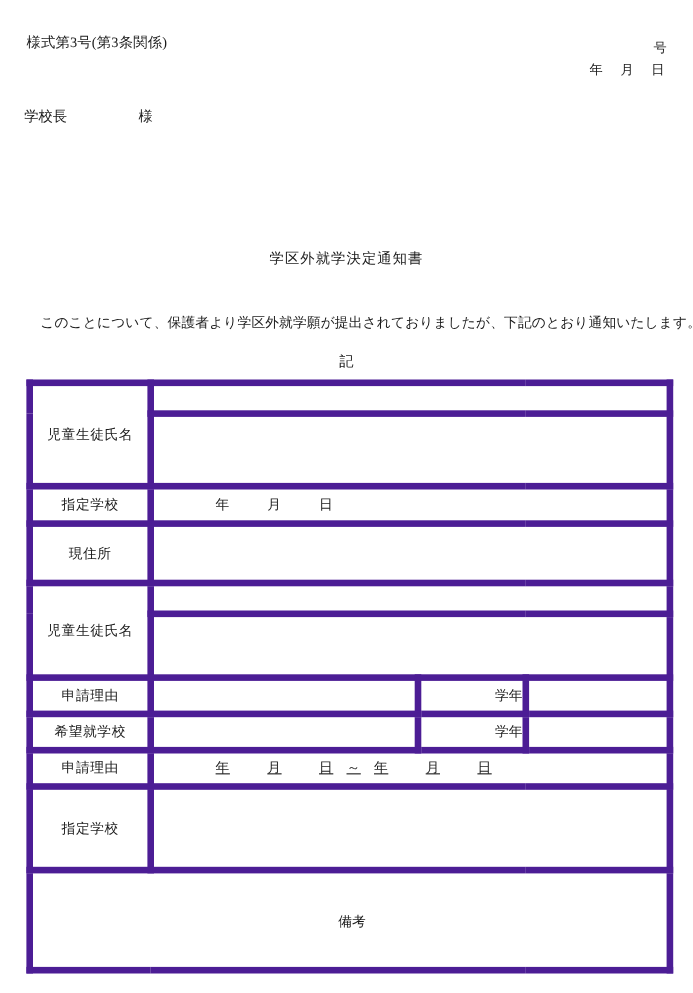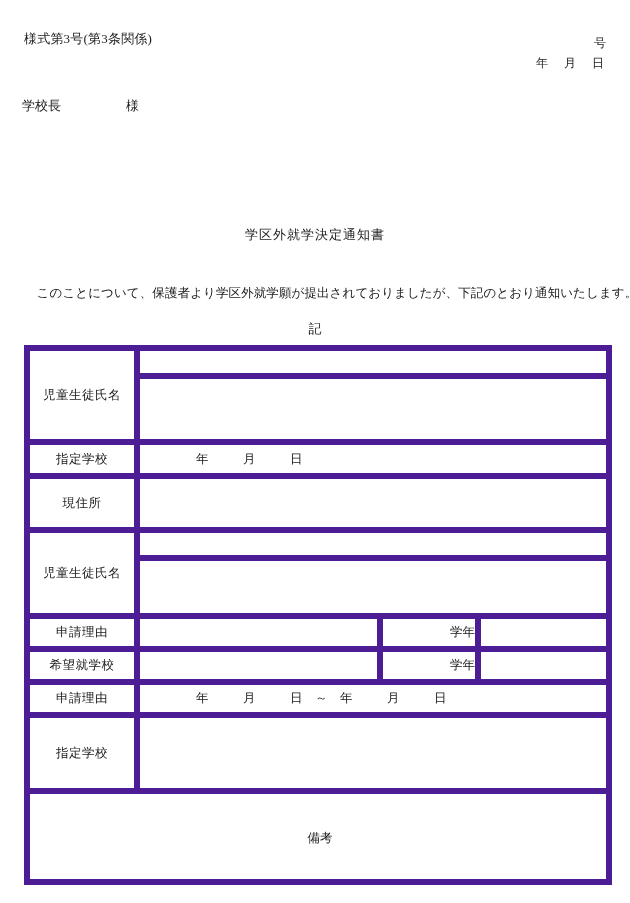--- a/index.html
+++ b/index.html
@@ -119,21 +119,21 @@
   .val { text-align: left; }
   .pad-l { padding-left: 8px; }
 
   .h-furi  { height: 22px; }
   .h-name  { height: 60px; }
   .h-dob   { height: 28px; }
   .h-addr  { height: 48px; }
   .h-gfuri { height: 22px; }
   .h-gname { height: 52px; }
   .h-sch   { height: 27px; }
-  .h-term  { height: 27px; }
+  .h-term  { height: 27px; text-decoration: underline; }
   .h-reason{ height: 70px; }
   .h-note  { height: 85px; }
 
   .grade-lbl {
     width: 98px;
     text-align: right;
     white-space: nowrap;
   }
   .grade-val { width: 131px; }
 

